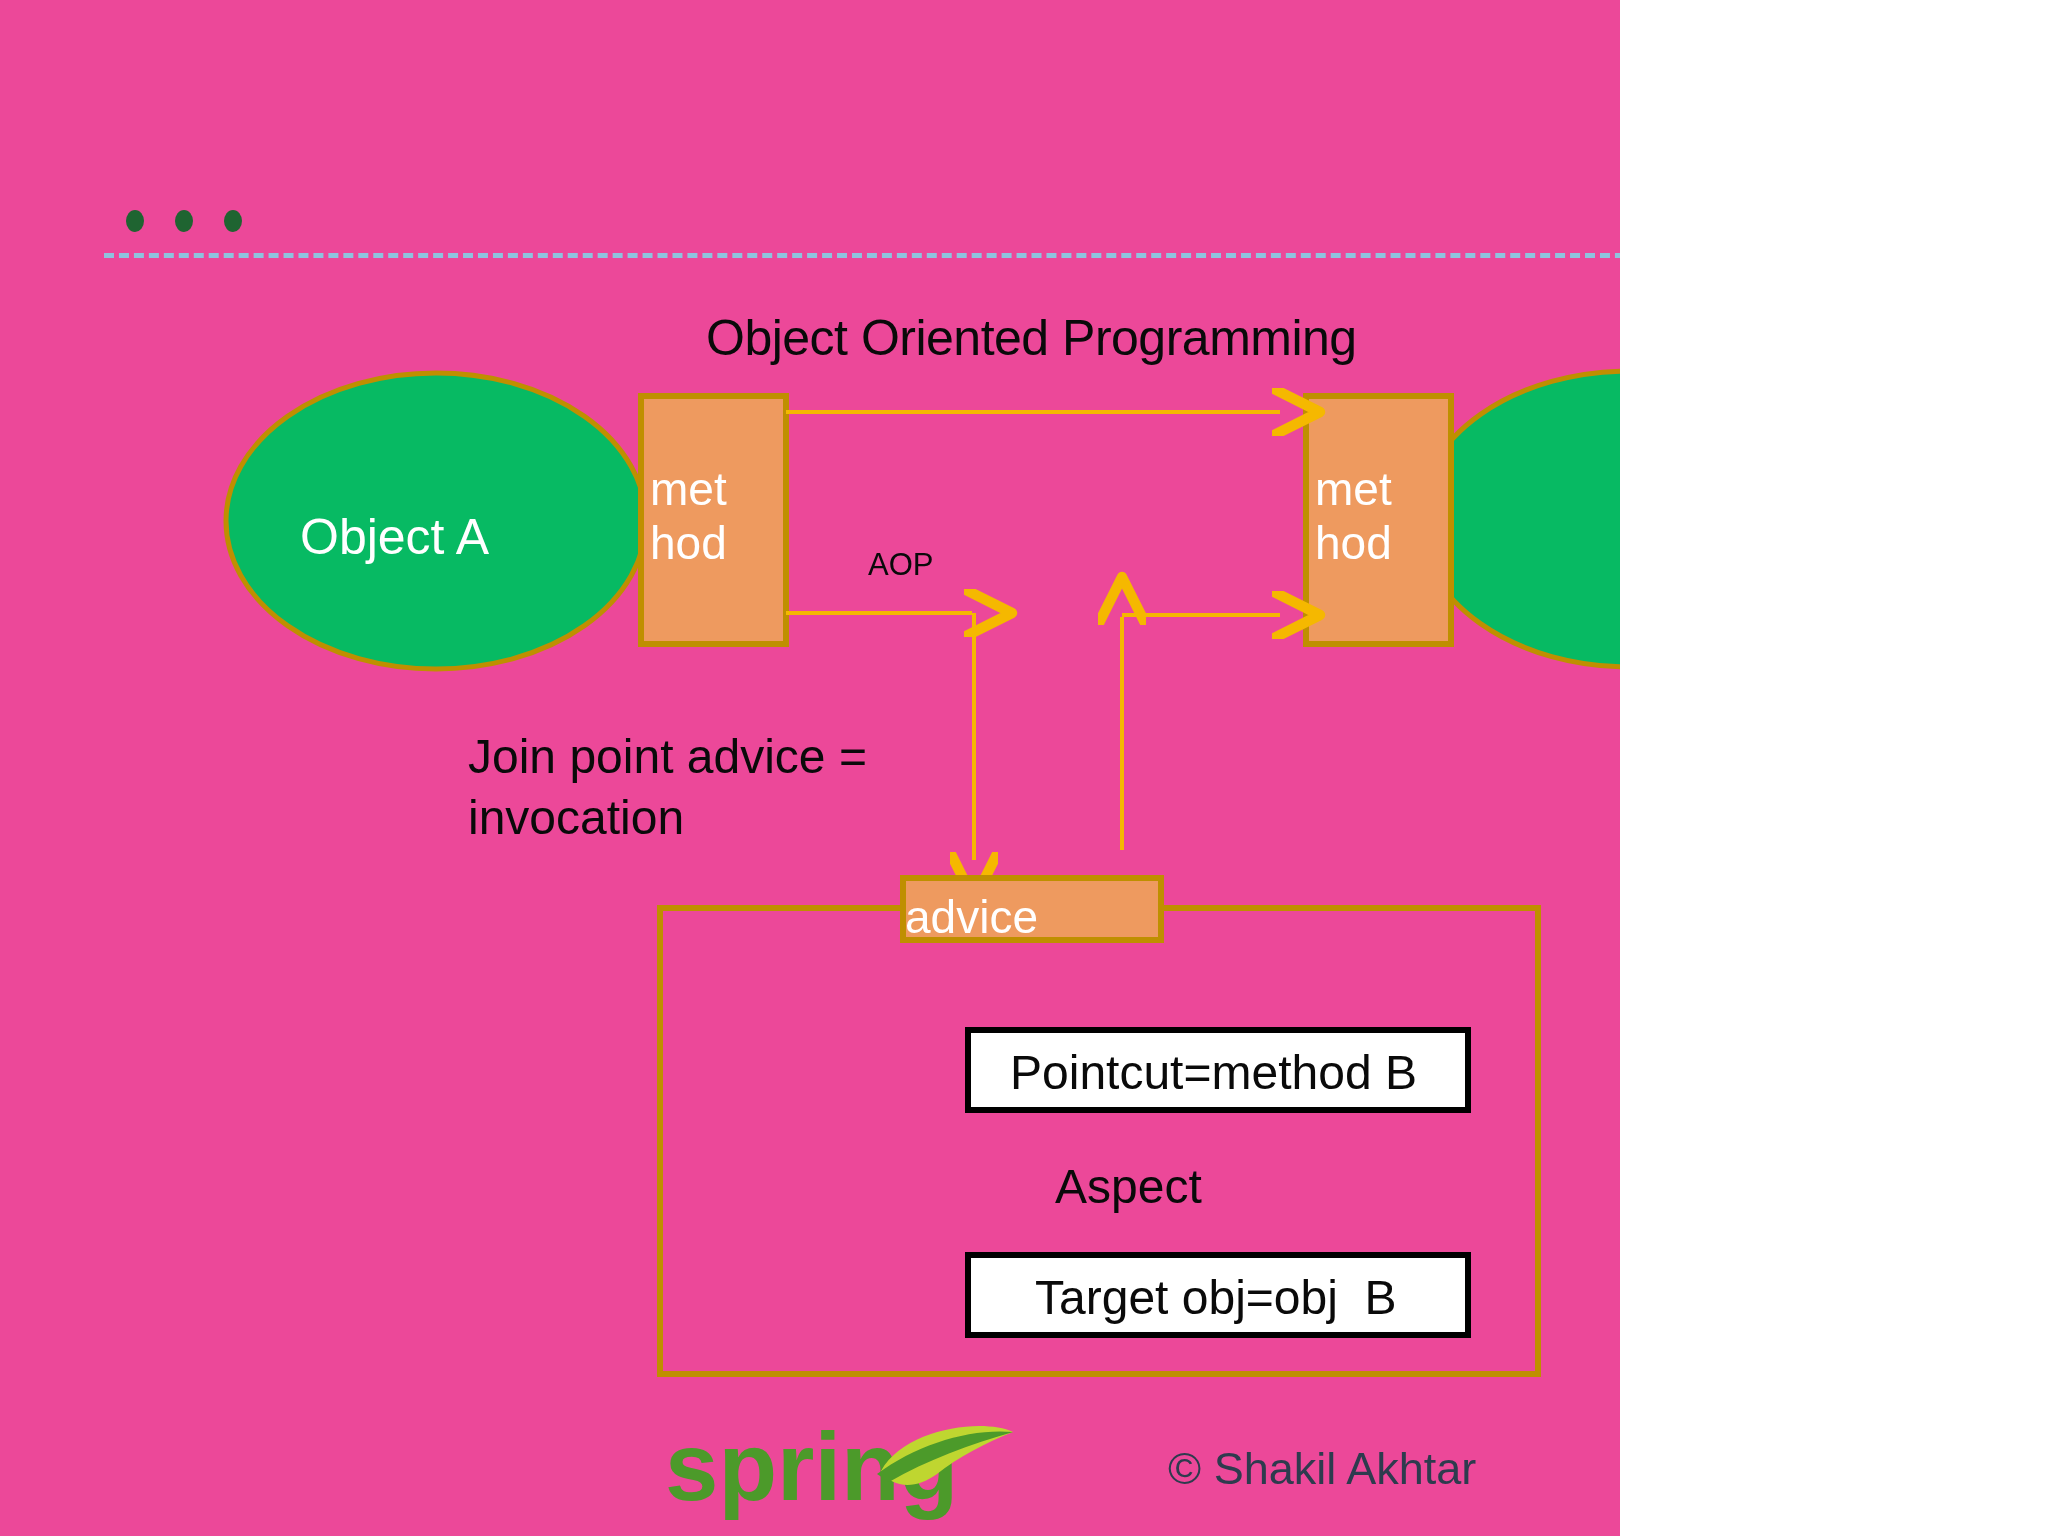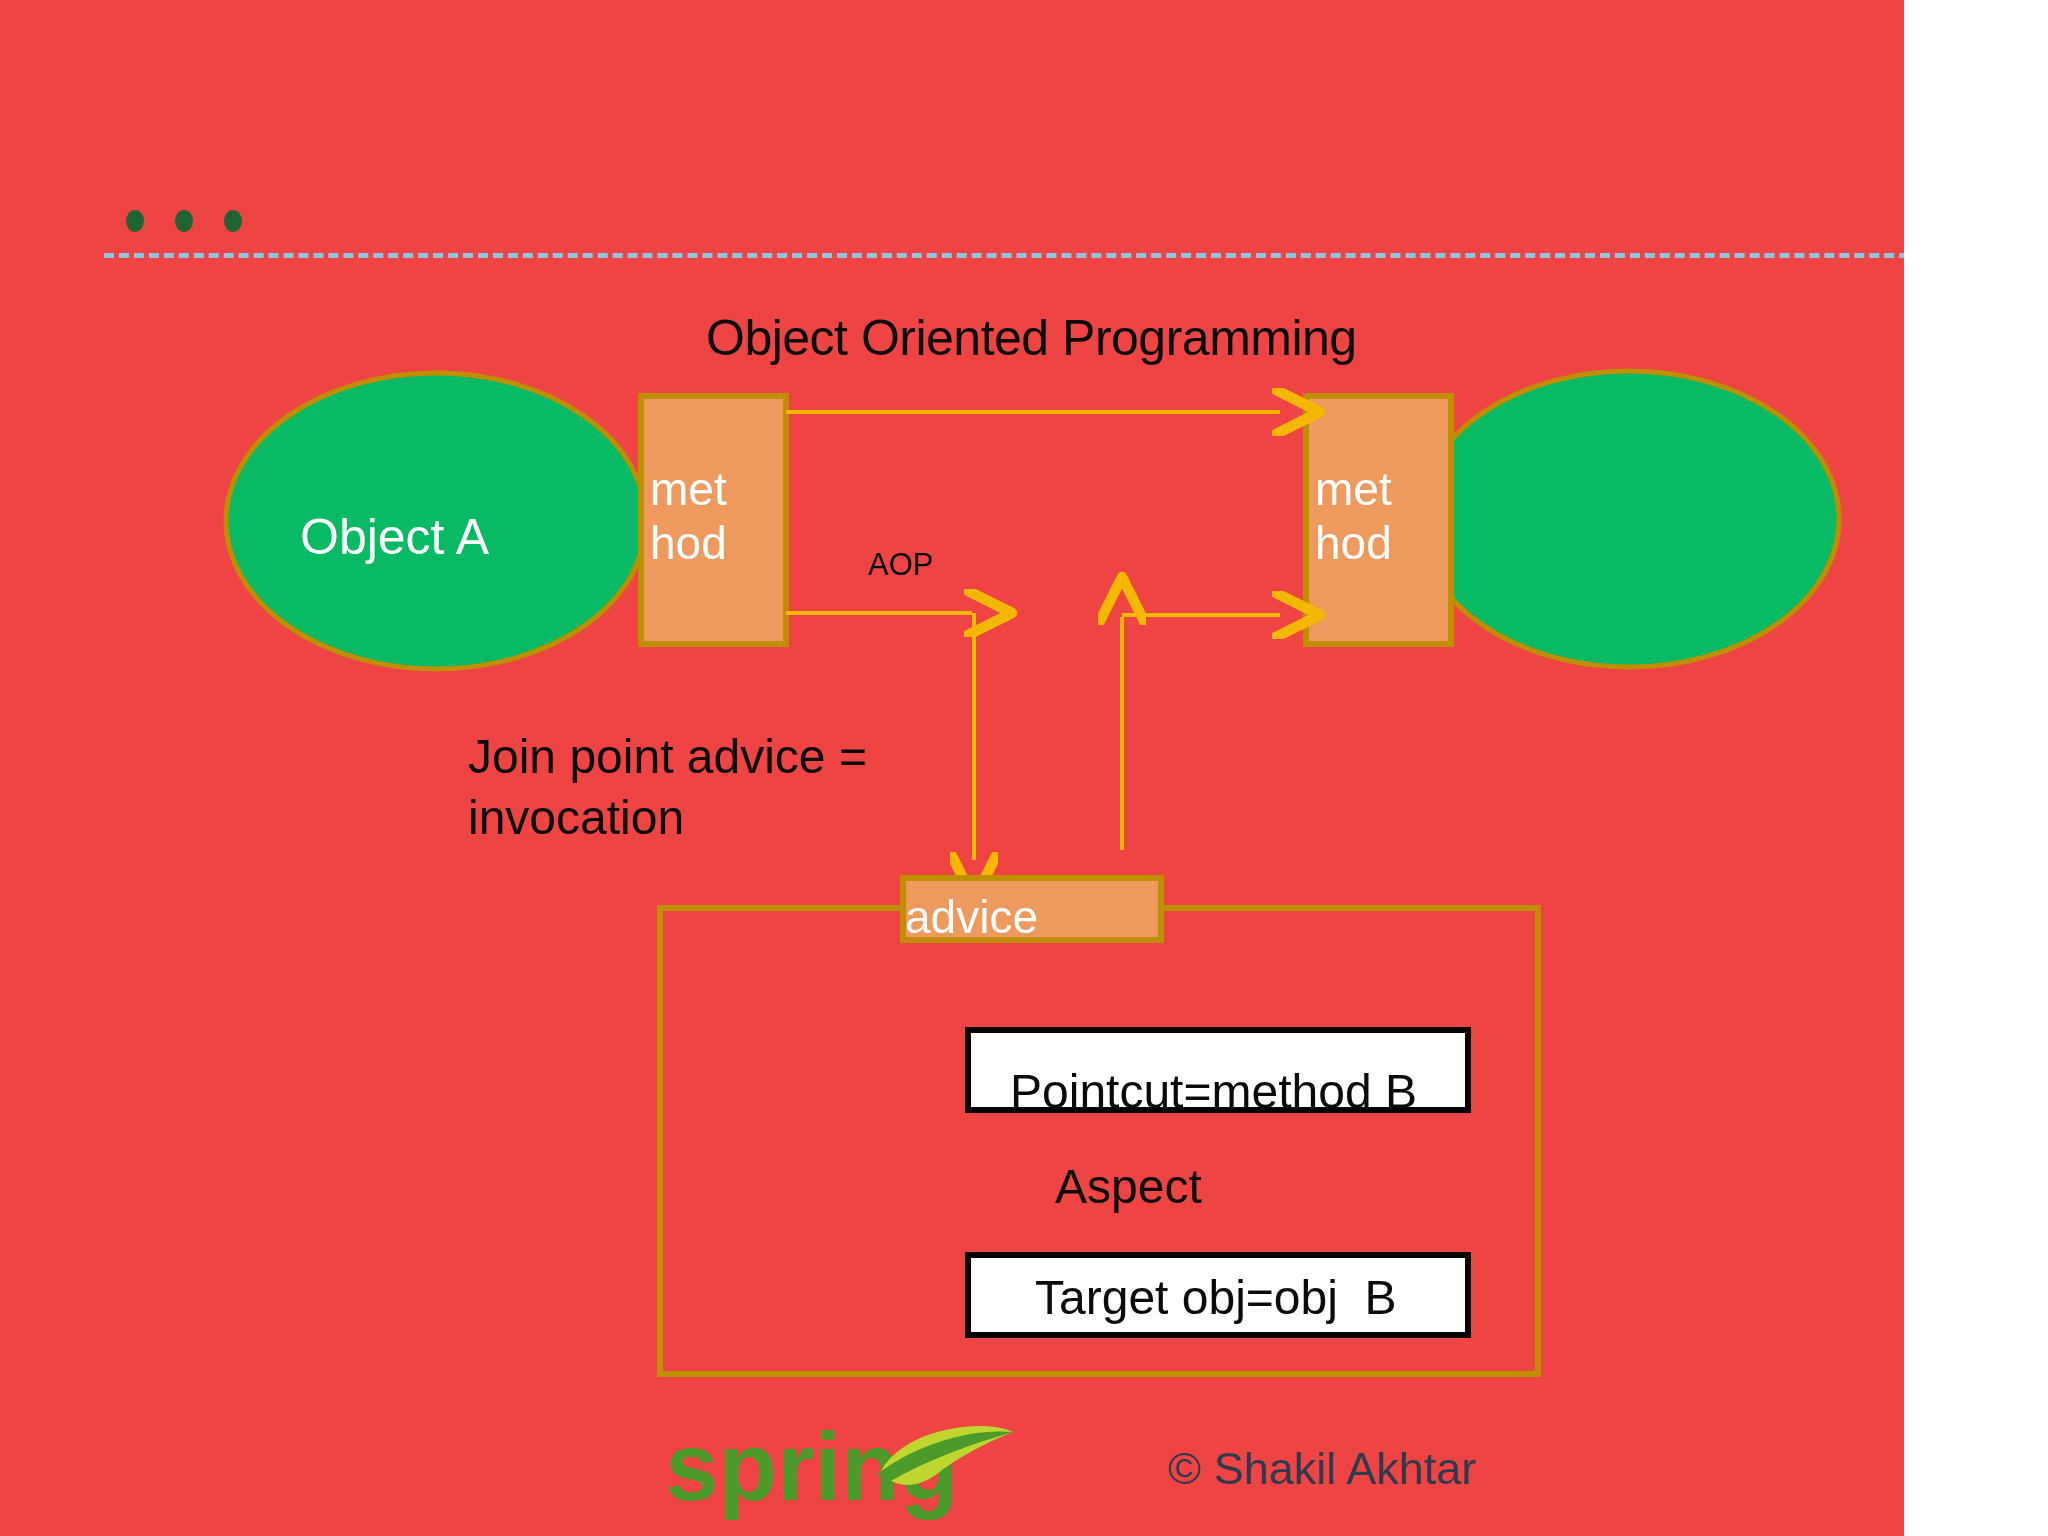--- a/index.html
+++ b/index.html
@@ -5,23 +5,23 @@
   html, body {
     margin: 0;
     padding: 0;
     background: #ffffff;
   }
   body {
     font-family: "Liberation Sans", sans-serif;
   }
   #slide {
     position: relative;
-    width: 1904px;
+    width: 1620px;
     height: 1536px;
-    background: #ef4444;
+    background: #ec4899;
     overflow: hidden;
   }
   
   #header-dots {
     position: absolute;
     left: 126px;
     top: 210px;
     display: flex;
     gap: 31px;
   }
@@ -74,21 +74,20 @@
   }
   #aspect-label {
     left: 1055px;
     top: 1160px;
     font-size: 48px;
   }
   #pointcut-label {
     left: 1010px;
     top: 1046px;
     font-size: 48px;
-    margin-top: 19px;
   }
   #target-label {
     left: 1035px;
     top: 1271px;
     font-size: 48px;
   }
   .shape-label {
     position: absolute;
     color: #FFFFFF;
     white-space: pre;

